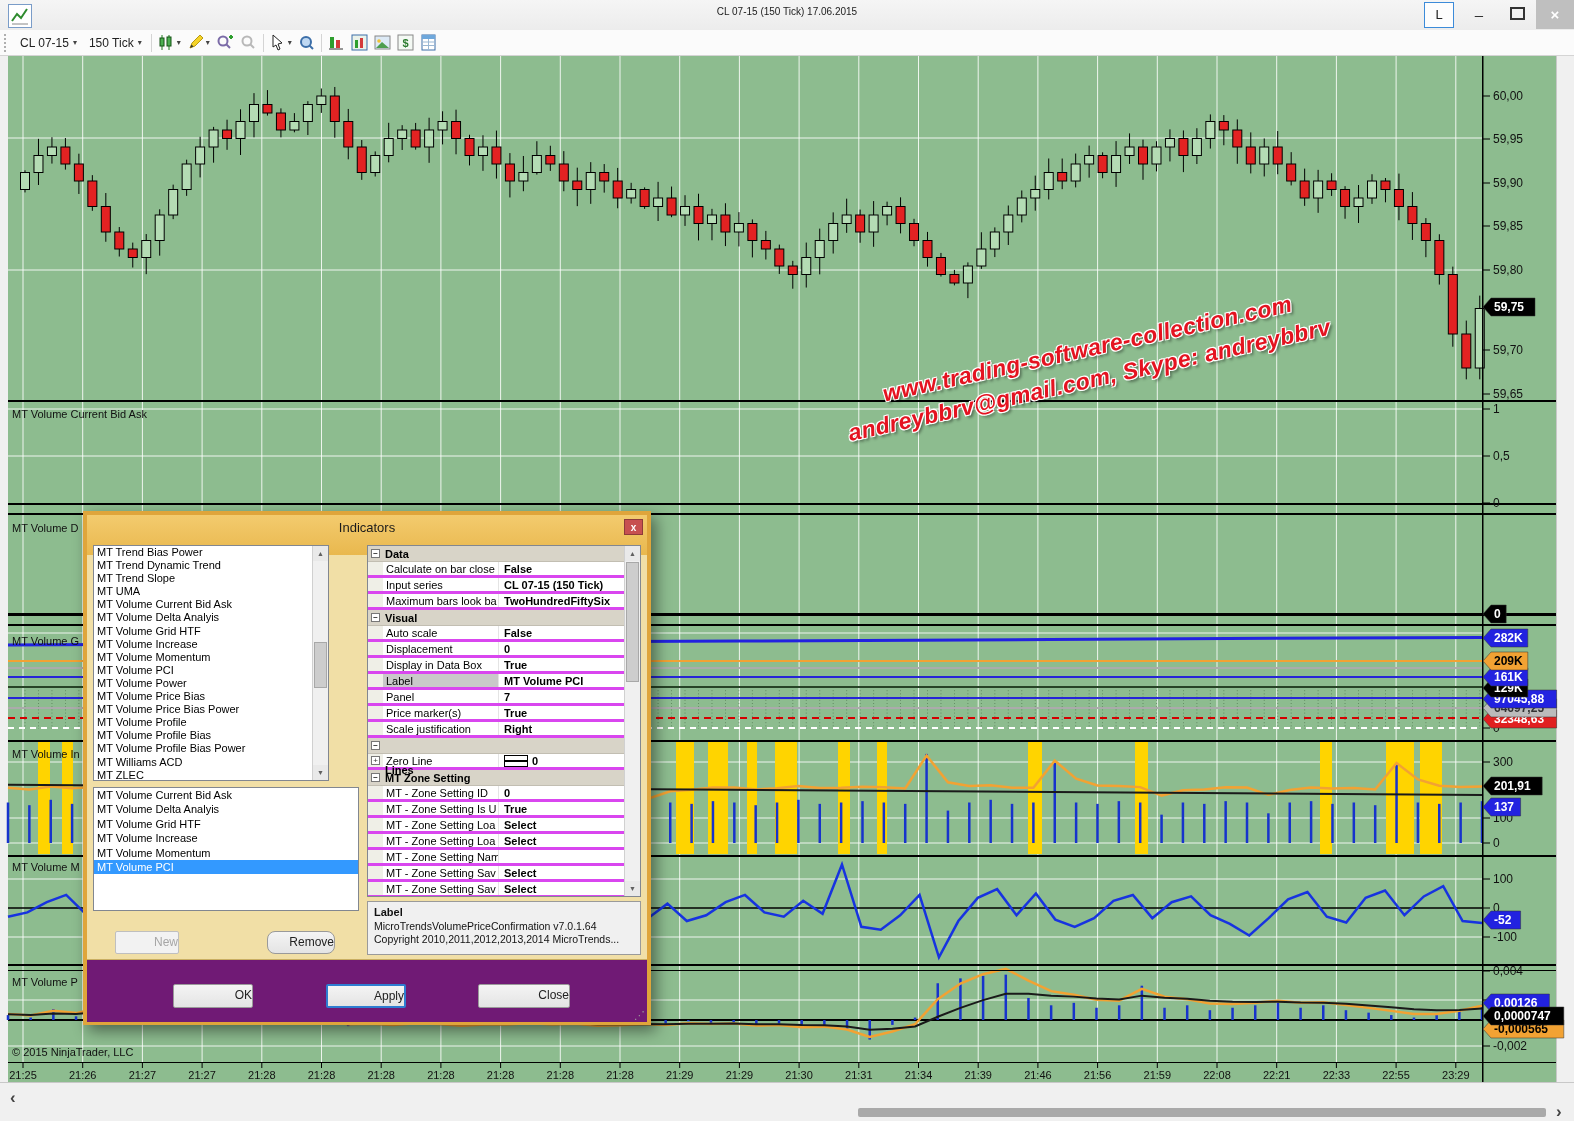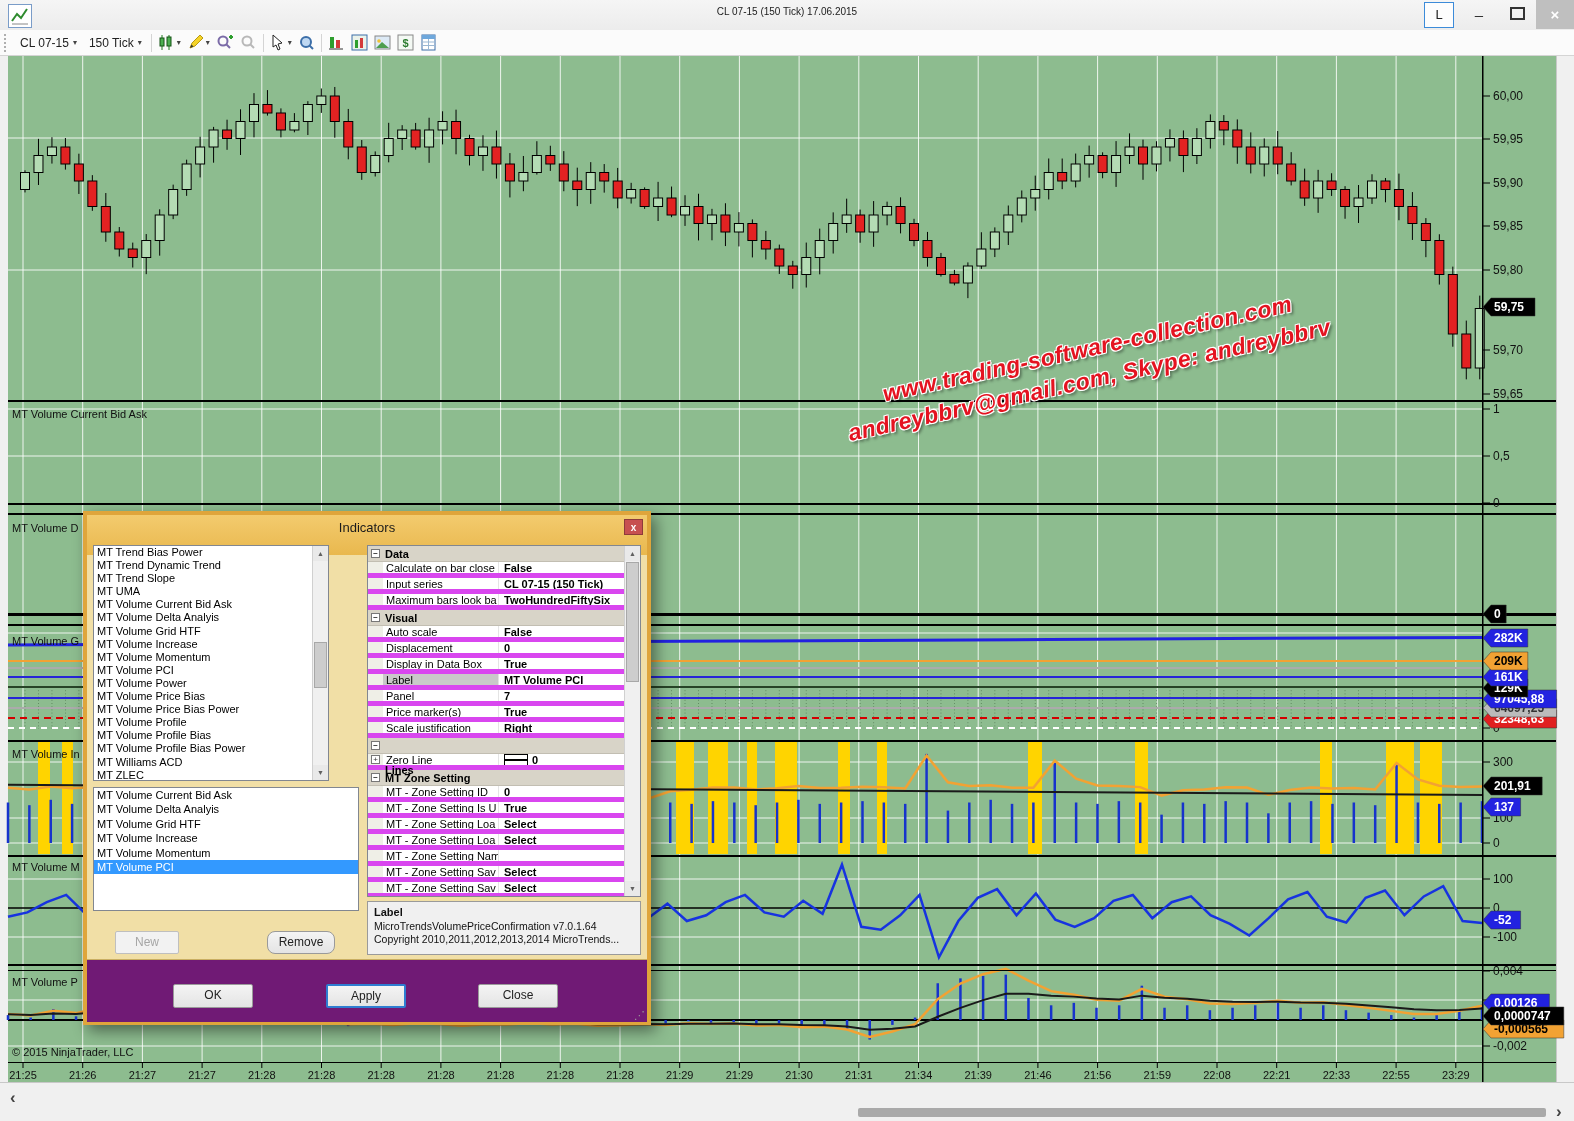--- a/index.html
+++ b/index.html
@@ -52,42 +52,42 @@
   .lb-item{height:13.1px;line-height:13px;font-size:11px;color:#000;padding-left:3px;white-space:nowrap;}
   .lb-sel .lb-item{height:14.4px;line-height:14px;}
   .lb-item.sel{background:#3399FF;color:#fff;}
   .sb{position:absolute;top:0;right:0;width:16px;height:100%;background:#F0F0F0;border-left:1px solid #D0D0D0;box-sizing:border-box;}
   .sb-btn{position:absolute;left:0;width:15px;height:15px;text-align:center;font-size:7px;line-height:15px;color:#606060;background:#E9E9E9;}
   .sb-up{top:0;}
   .sb-dn{bottom:0;}
   .sb-thumb{position:absolute;left:1px;width:13px;background:#CDCDCD;border:1px solid #A8A8A8;box-sizing:border-box;}
 
   .pg{position:absolute;left:280px;top:30px;width:274px;height:352px;background:#fff;border:1px solid #828790;box-sizing:border-box;overflow:hidden;}
-  .pg-row{display:flex;height:16px;box-sizing:border-box;border-bottom:5px solid #d946ef;font-size:11px;align-items:center;}
+  .pg-row{display:flex;height:16px;box-sizing:border-box;border-bottom:3px solid #d946ef;font-size:11px;align-items:center;}
   .pg-cat{background:#D8D4C8;font-weight:bold;border-bottom:1px solid #C2BEB2;}
   .pg-margin{width:15px;height:100%;background:#EFEFE7;display:flex;align-items:center;justify-content:center;flex:none;}
   .pg-cat .pg-margin{background:#D8D4C8;}
   .exp{width:9px;height:9px;border:1px solid #777;background:#fff;font-size:8px;line-height:7px;text-align:center;color:#333;box-sizing:border-box;}
   .pg-label{width:116px;height:100%;display:flex;align-items:center;padding-left:3px;border-right:1px solid #E4E4E4;white-space:nowrap;overflow:hidden;flex:none;box-sizing:border-box;}
   .pg-label.selrow{background:#C9C9C9;}
   .pg-value{flex:1;height:100%;display:flex;align-items:center;padding-left:5px;font-weight:bold;white-space:nowrap;overflow:hidden;gap:4px;}
   .swatch{display:inline-block;width:22px;height:10px;border:1px solid #000;background:linear-gradient(#fff 0 4px,#000 4px 6px,#fff 6px 10px);}
 
   .desc{position:absolute;left:280px;top:386px;width:274px;height:54px;background:#F0F0F0;border:1px solid #9A9A9A;box-sizing:border-box;padding:4px 6px;font-size:10.5px;color:#111;overflow:hidden;}
   .desc .d-title{font-weight:bold;font-size:11px;margin-bottom:2px;}
   .desc .d-line{line-height:13px;white-space:nowrap;}
 
-  .btn{position:absolute;height:23px;background:linear-gradient(#F4F4F4,#E4E4E4);border:1px solid #9A9A9A;border-radius:2px;font-size:12px;color:#222;text-align:center;line-height:21px;box-sizing:border-box;}
+  .btn{position:absolute;height:23px;background:linear-gradient(#F4F4F4,#E4E4E4);border:1px solid #9A9A9A;border-radius:2px;font-size:12px;color:#222;text-align:right;line-height:21px;box-sizing:border-box;}
   .btn.disabled{color:#A6A6A6;background:#F2F2F2;border-color:#BFBFBF;}
   .btn-new{left:28px;top:416px;width:64px;}
   .btn-remove{left:180px;top:416px;width:68px;border-radius:8px;}
   .dlg-footer{position:absolute;left:0;top:444px;width:560px;height:62px;background:#701a75;border-top:1px solid #C9AE62;}
   .btn-ok{left:86px;top:24px;width:80px;height:24px;position:absolute;}
   .btn-apply{left:239px;top:24px;width:80px;height:24px;position:absolute;border:2px solid #2E7DD1;line-height:20px;}
-  .btn-close{left:391px;top:24px;width:80px;height:24px;position:absolute;}
+  .btn-close{left:391px;top:24px;width:92px;height:24px;position:absolute;}
   .grip{position:absolute;right:2px;bottom:0;font-size:11px;color:#999;}
 </style>
 </head>
 <body>
 
 <div class="app">
 
   <div class="titlebar">
     <div class="win-icon">
       <svg width="22" height="22">

